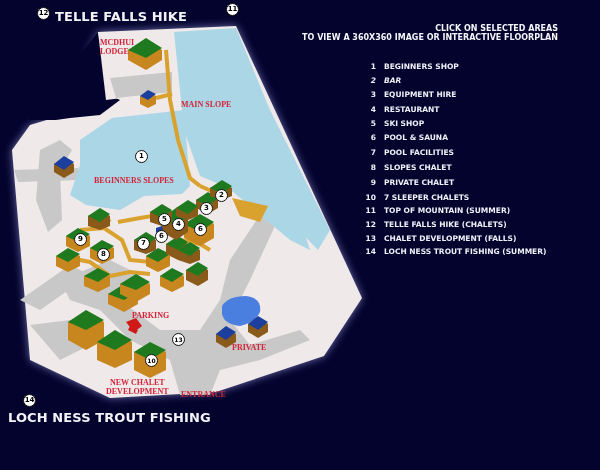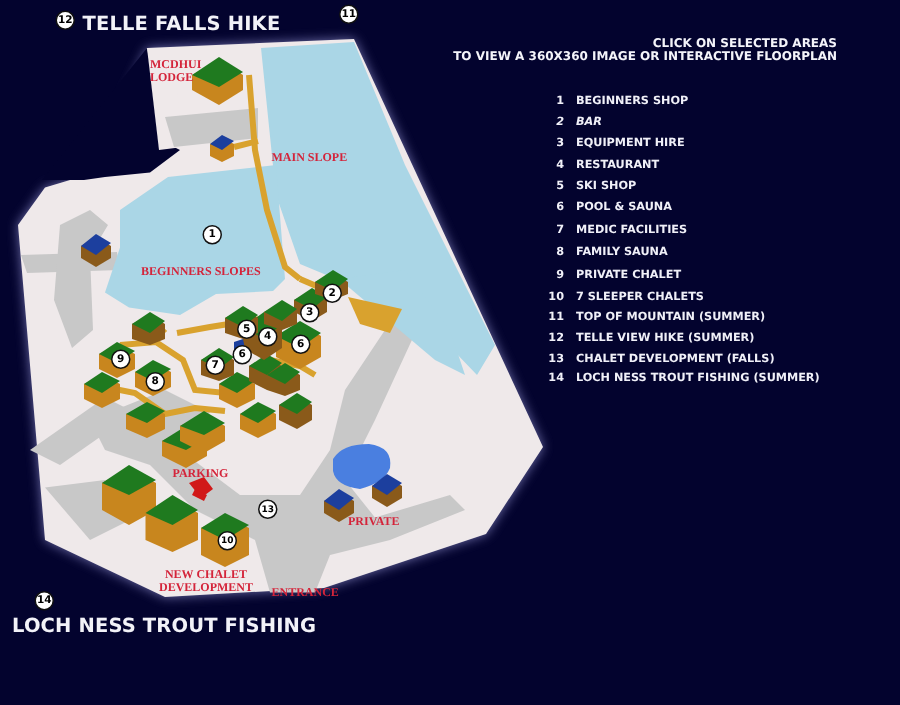--- a/index.html
+++ b/index.html
@@ -190,21 +190,21 @@
 <div class="marker" style="left:37px;top:7px;">12</div>
 <div class="wlabel" style="left:55px;top:9px;">TELLE FALLS HIKE</div>
 <div class="marker" style="left:226px;top:3px;">11</div>
 <div class="marker" style="left:23px;top:394px;">14</div>
 <div class="wlabel" style="left:8px;top:410px;">LOCH NESS TROUT FISHING</div>
 
 <div class="rlabel" style="left:100px;top:38px;text-align:left;white-space:pre;">MCDHUI
 LODGE</div>
 <div class="rlabel" style="left:181px;top:77px;margin-top:23px;">MAIN SLOPE</div>
 <div class="rlabel" style="left:94px;top:176px;">BEGINNERS SLOPES</div>
-<div class="rlabel" style="left:115px;top:311px;">PARKING</div>
+<div class="rlabel" style="left:132px;top:311px;">PARKING</div>
 <div class="rlabel" style="left:232px;top:343px;">PRIVATE</div>
 <div class="rlabel" style="left:106px;top:378px;white-space:pre;">NEW CHALET
 DEVELOPMENT</div>
 <div class="rlabel" style="left:181px;top:390px;">ENTRANCE</div>
 
 <div class="marker" style="left:135px;top:150px;">1</div>
 <div class="marker" style="left:215px;top:189px;">2</div>
 <div class="marker" style="left:200px;top:202px;">3</div>
 <div class="marker" style="left:172px;top:218px;">4</div>
 <div class="marker" style="left:158px;top:213px;">5</div>
@@ -216,21 +216,21 @@
 <div class="marker" style="left:145px;top:354px;font-size:6px;">10</div>
 <div class="marker" style="left:172px;top:333px;font-size:6px;">13</div>
 
 <div class="legend">
   <div class="legend-item" style="top:2px;"><span class="num">1</span><span>BEGINNERS SHOP</span></div>
   <div class="legend-item" style="top:16px;font-style:italic;"><span class="num">2</span><span>BAR</span></div>
   <div class="legend-item" style="top:30px;"><span class="num">3</span><span>EQUIPMENT HIRE</span></div>
   <div class="legend-item" style="top:45px;"><span class="num">4</span><span>RESTAURANT</span></div>
   <div class="legend-item" style="top:59px;"><span class="num">5</span><span>SKI SHOP</span></div>
   <div class="legend-item" style="top:73px;"><span class="num">6</span><span>POOL &amp; SAUNA</span></div>
-  <div class="legend-item" style="top:88px;"><span class="num">7</span><span>MEDIC FACILITIES</span></div>
-  <div class="legend-item" style="top:103px;"><span class="num">8</span><span>FAMILY SAUNA</span></div>
+  <div class="legend-item" style="top:88px;"><span class="num">7</span><span>POOL FACILITIES</span></div>
+  <div class="legend-item" style="top:103px;"><span class="num">8</span><span>SLOPES CHALET</span></div>
   <div class="legend-item" style="top:118px;"><span class="num">9</span><span>PRIVATE CHALET</span></div>
   <div class="legend-item" style="top:133px;"><span class="num">10</span><span>7 SLEEPER CHALETS</span></div>
   <div class="legend-item" style="top:146px;"><span class="num">11</span><span>TOP OF MOUNTAIN  (SUMMER)</span></div>
-  <div class="legend-item" style="top:160px;"><span class="num">12</span><span>TELLE VIEW HIKE (SUMMER)</span></div>
+  <div class="legend-item" style="top:160px;"><span class="num">12</span><span>TELLE FALLS HIKE (CHALETS)</span></div>
   <div class="legend-item" style="top:174px;"><span class="num">13</span><span>CHALET DEVELOPMENT (FALLS)</span></div>
   <div class="legend-item" style="top:187px;"><span class="num">14</span><span>LOCH NESS TROUT FISHING  (SUMMER)</span></div>
 </div>
 
 </body></html>

